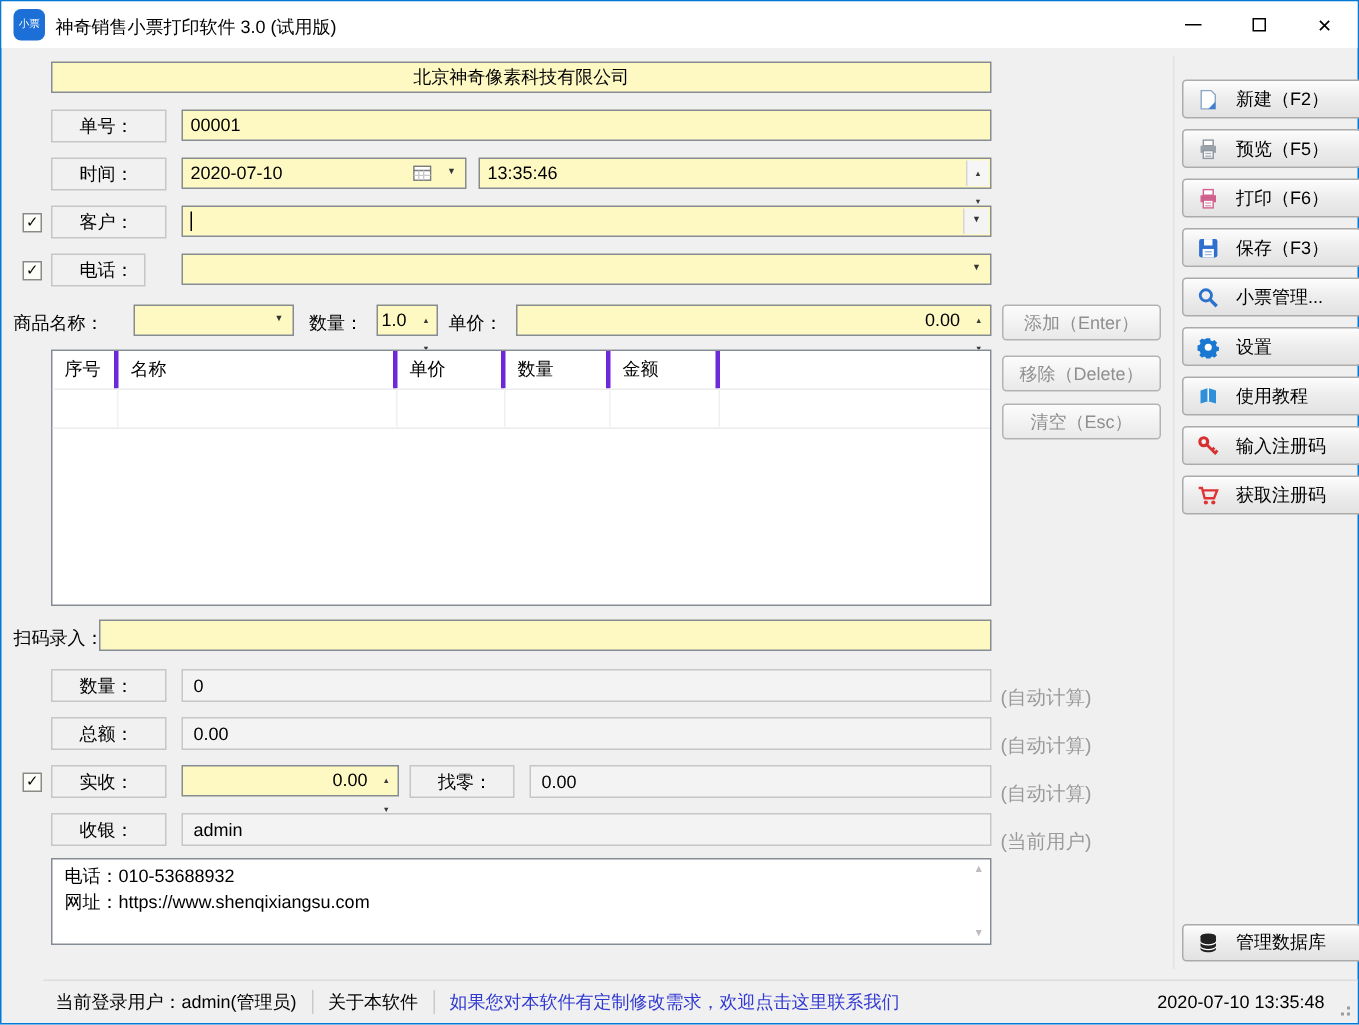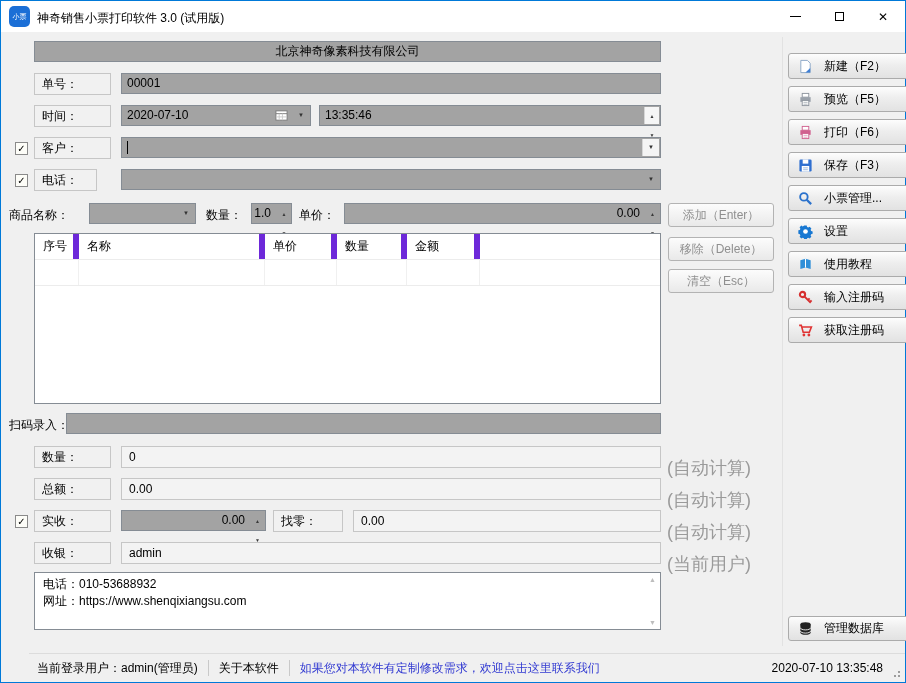--- a/index.html
+++ b/index.html
@@ -12,47 +12,47 @@
   .app-icon { position:absolute; left:8px; top:5px; width:21px; height:21px; background:#1b6fd6; border-radius:5px;
               color:#fff; font-size:7px; line-height:21px; text-align:center; }
   .win-title { position:absolute; left:36px; top:9px; font-size:12px; }
   .win-controls { position:absolute; right:0; top:0; height:31px; display:flex; }
   .wc { width:44px; height:31px; display:flex; align-items:center; justify-content:center; }
   .min-bar { width:11px; height:1px; background:#000; }
   .max-box { width:9px; height:9px; border:1px solid #000; }
   .close-x { font-size:12px; }
 
   
-  .lb  { position:absolute; height:22px; background:#f1f1f1; border:1px solid #c6c6c6; line-height:20px; padding-left:7px; }
-  .ti  { position:absolute; height:21px; background:#a3a3a3; border:1px solid #858c94; line-height:19px; padding-left:5px; }
+  .lb  { position:absolute; height:22px; background:#f1f1f1; border:1px solid #c6c6c6; line-height:20px; padding-left:18px; }
+  .ti  { position:absolute; height:21px; background:#fef9c3; border:1px solid #858c94; line-height:19px; padding-left:5px; }
   .ro  { position:absolute; height:22px; background:#f3f3f3; border:1px solid #c6c6c6; line-height:20px; padding-left:7px; }
   .plain-label { position:absolute; line-height:16px; }
   .chk { position:absolute; width:13px; height:13px; background:#fdfdf8; border:1px solid #8a8a8a; font-size:10px; line-height:11px; text-align:center; }
   .caret { position:absolute; left:5px; top:3px; width:1px; height:13px; background:#000; }
   .ddbtn { position:absolute; right:1px; top:1px; bottom:1px; width:17px; display:flex; align-items:center; justify-content:center;
            font-size:6px; color:#333; background:#f4f4f4; border-left:1px solid #d6d6d6; }
   .dd-plain { position:absolute; right:6px; top:0; bottom:0; display:flex; align-items:center; font-size:6px; color:#333; }
   .spincol { position:absolute; right:1px; top:1px; bottom:1px; width:15px; border-left:1px solid #d6d6d6; display:flex; flex-direction:column; background:#f6f6f6; }
   .spincol span { flex:1; display:flex; align-items:center; justify-content:center; font-size:5px; color:#3a3a3a; }
   .num { text-align:right; padding-right:20px; padding-left:0; }
 
   
   .table { position:absolute; left:33px; top:232px; width:627px; height:171px; background:#fff; border:1px solid #858c94; }
-  .th { position:absolute; top:0; height:25px; line-height:25px; padding-left:8px; border-right:6px solid #6d28d9; }
+  .th { position:absolute; top:0; height:25px; line-height:25px; padding-left:8px; border-right:3px solid #6d28d9; }
   .hline { position:absolute; left:0; right:0; height:1px; background:#ececec; }
   .vstub { position:absolute; top:25px; width:1px; height:26px; background:#f0f0f0; }
 
   
   .btn { position:absolute; width:124px; height:26px; border:1px solid #ababab; border-radius:3px;
          background:linear-gradient(#fdfdfd,#eeeeee 45%,#e2e2e2); display:flex; align-items:center; gap:11px; padding-left:9px; }
   .abtn { position:absolute; left:667px; width:106px; height:24px; border:1px solid #b3b3b3; border-radius:3px;
           background:linear-gradient(#fcfcfc,#e9e9e9); color:#8f8f8f; display:flex; align-items:center; justify-content:center; }
   .btn svg { flex:0 0 auto; }
 
-  .note { position:absolute; left:666px; color:#9a9a9a; font-size:18px; }
+  .note { position:absolute; left:666px; color:#9a9a9a; font-size:13px; }
 
   
   .welcome { position:absolute; left:33px; top:571px; width:627px; height:58px; background:#fff; border:1px solid #858c94; padding:3px 8px; }
   .welcome div { line-height:17px; }
   .scroll-ar { position:absolute; right:4px; font-size:7px; color:#bdbdbd; }
 
   .vdivider { position:absolute; left:781px; top:36px; bottom:36px; width:1px; background:#e2e2e2; }
 
   
   .statusbar { position:absolute; left:0; right:0; top:652px; height:29px; background:#f0f0f0; border-top:1px solid #dcdcdc;

